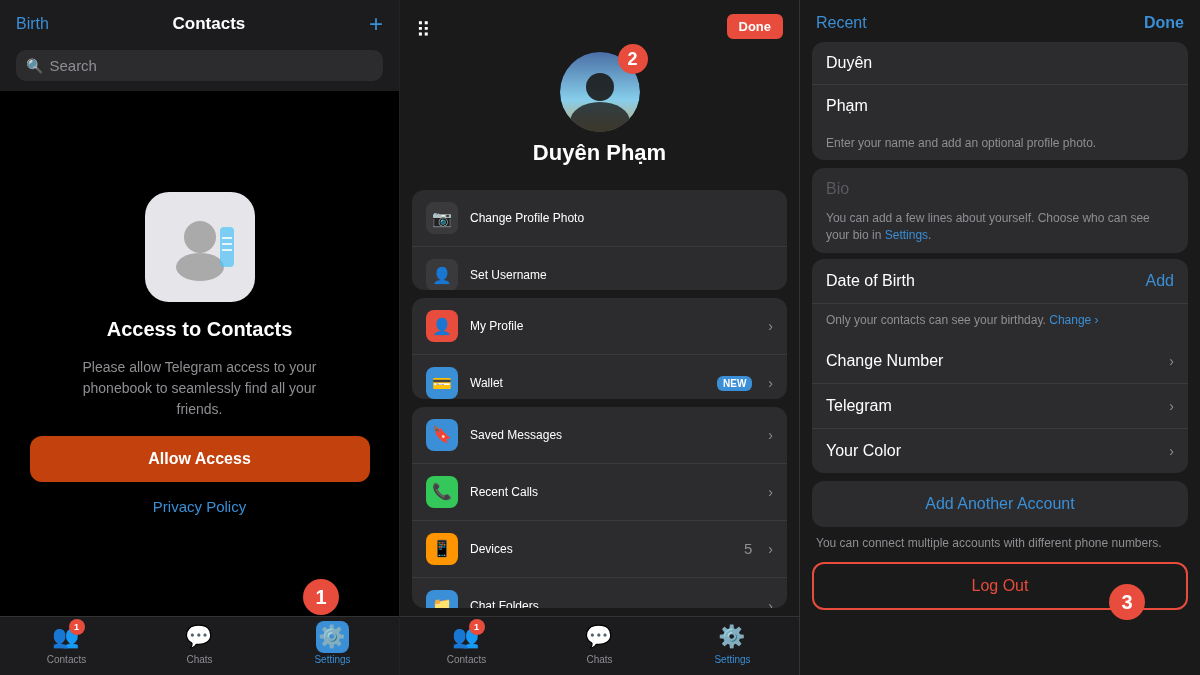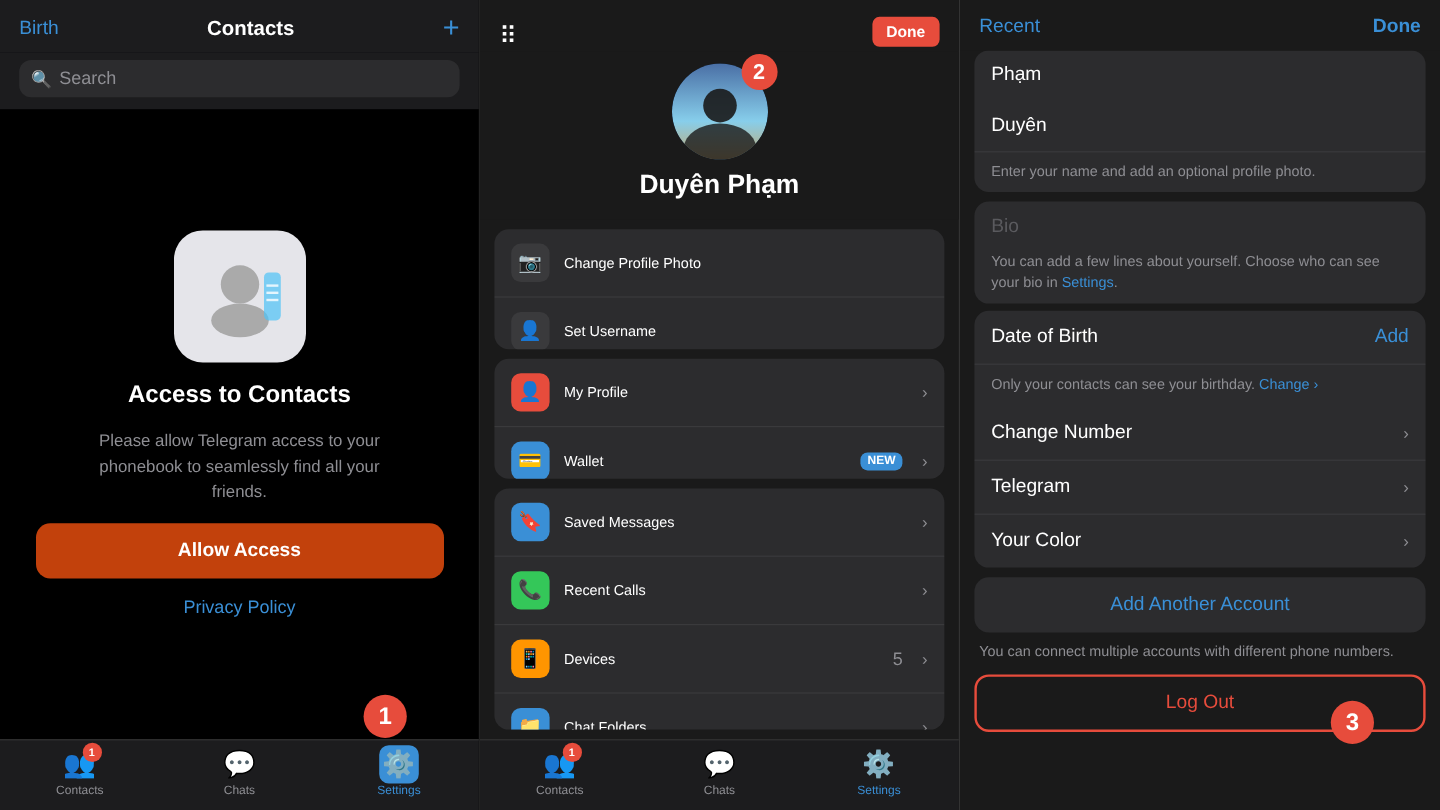--- a/index.html
+++ b/index.html
@@ -645,22 +645,22 @@
 </div>
 
 <div class="panel3">
   <div class="panel3-header">
     <span class="cancel-btn">Recent</span>
     <span class="done-btn">Done</span>
   </div>
   <div class="panel3-content">
 
     <div class="name-group">
+      <div class="name-field">Duyên</div>
       <div class="name-field" style="border-bottom:none;">Phạm</div>
-      <div class="name-field">Duyên</div>
       <div class="name-hint">Enter your name and add an optional profile photo.</div>
     </div>
 
     <div class="bio-group">
       <div class="bio-field">Bio</div>
       <div class="bio-hint">
         <span>You can add a few lines about yourself. Choose who can see your bio in </span><a href="#">Settings</a>.
       </div>
     </div>
 

